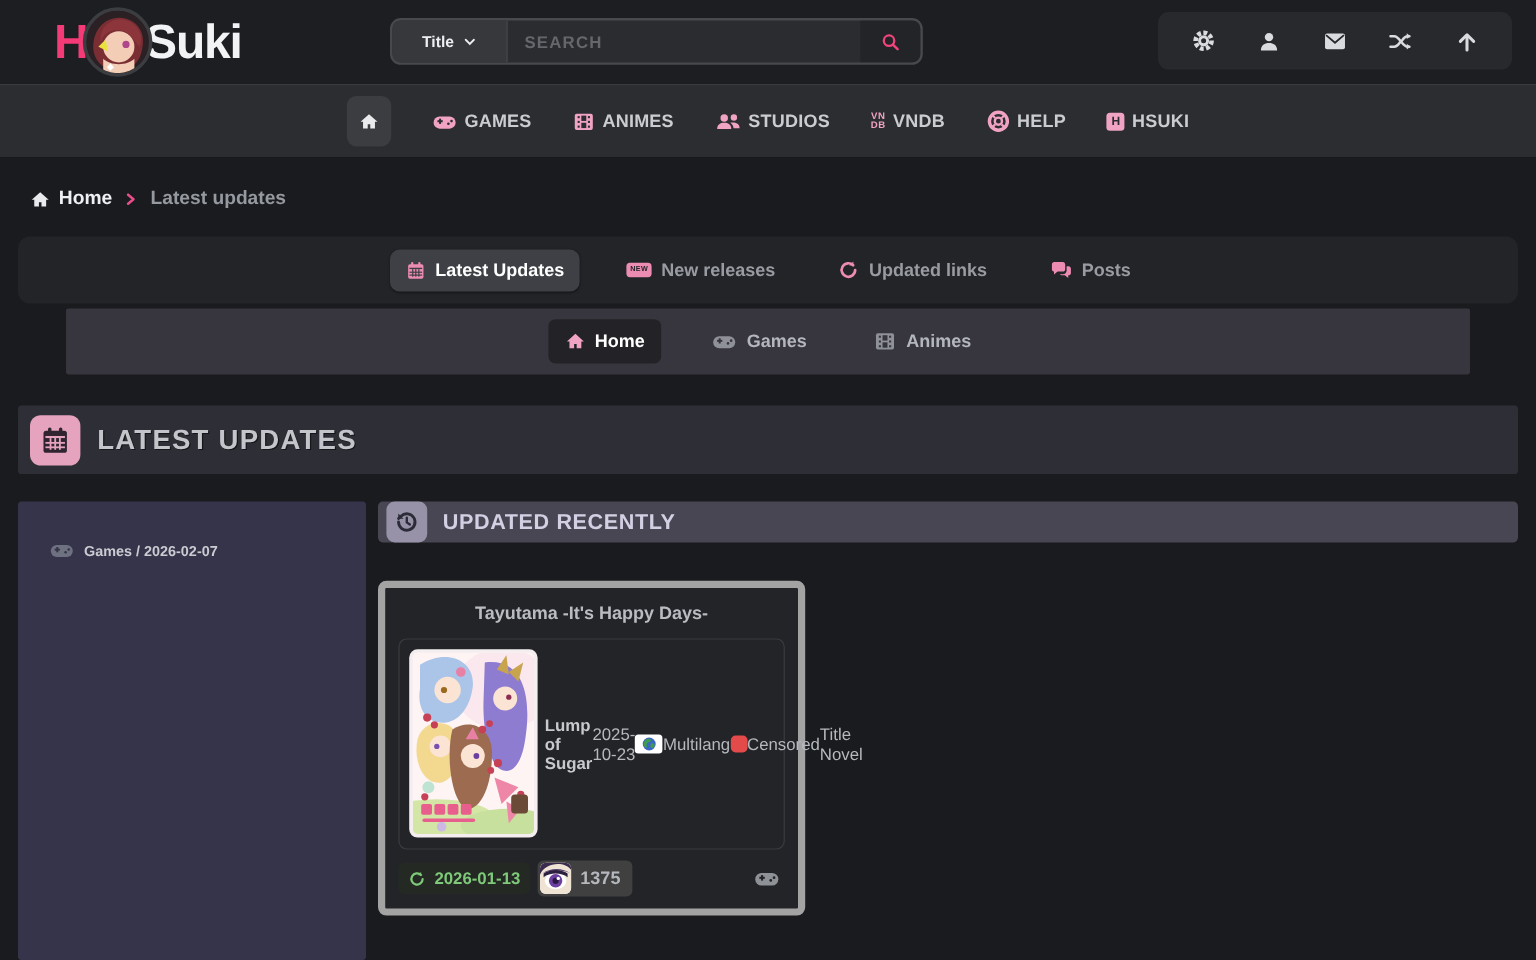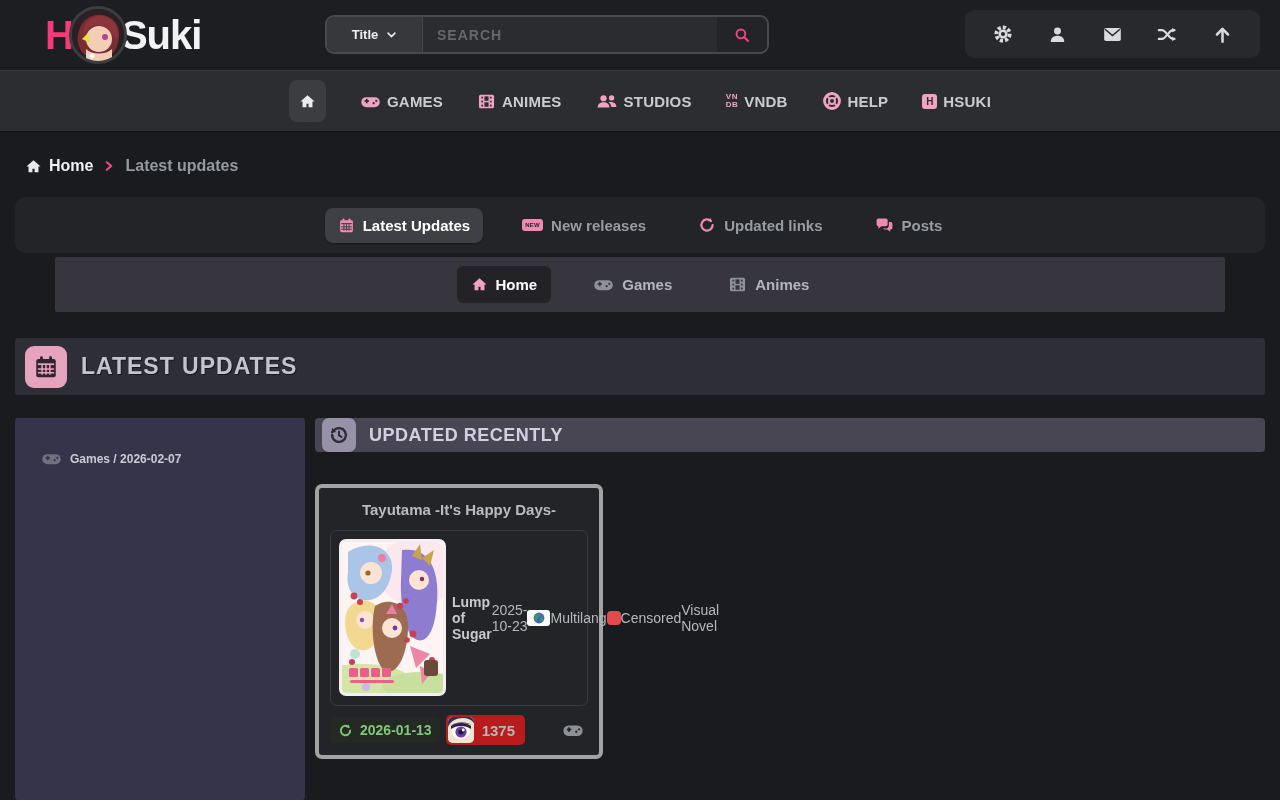--- a/index.html
+++ b/index.html
@@ -124,21 +124,21 @@
     display:flex; align-items:center; gap:13px; padding:0 7px;
   }
   .panel-iconbox {
     width:34px; height:34px; background:#9792a8; border-radius:7px; color:#2d2b38;
     display:flex; align-items:center; justify-content:center;
   }
   .panel-title { color:#d3d0e4; font-weight:800; font-size:18px; letter-spacing:.5px; }
 
   
   .card {
-    margin-top:32px; width:288px; background:#232428; border:4px solid #a3a3a3; border-radius:7px;
+    margin-top:32px; width:356px; background:#232428; border:6px solid #a3a3a3; border-radius:7px;
     padding:11px 11px 10px 11px;
   }
   .card-title { text-align:center; color:#b9bcc1; font-weight:800; font-size:15px; padding:2px 0 12px 0; cursor:pointer; }
   .card-body {
     border:1px solid #3a3b3f; border-radius:7px; padding:8px; display:flex; gap:6px; height:176px;
   }
   .cover { width:107px; height:157px; border:3px solid #f4eef0; border-radius:7px; overflow:hidden; background:#fdf6f7; flex:none; cursor:pointer; }
   .details {
     flex:1; display:flex; flex-direction:row; align-items:center; justify-content:space-evenly;
     font-size:14px; color:#b5b8bd;
@@ -146,21 +146,21 @@
   .maker { font-weight:800; color:#c6c9cd; cursor:pointer; }
   .drow { display:flex; align-items:center; gap:0; }
   .flag { width:23px; height:16px; background:#ffffff; border-radius:3px; display:flex; align-items:center; justify-content:center; }
   .censor-sq { width:14px; height:14px; border-radius:4px; background:#e34b4b; }
   .card-footer { margin-top:9px; display:flex; align-items:center; gap:6px; }
   .badge-update {
     display:flex; align-items:center; gap:7px; background:#242a23; border-radius:5px;
     padding:5px 8px; color:#7fc97a; font-weight:800; font-size:14px;
   }
   .badge-views {
-    display:flex; align-items:center; gap:8px; background:#b91c1c; border-radius:5px;
+    display:flex; align-items:center; gap:8px; background:#404040; border-radius:5px;
     padding:2px 10px 2px 2px; color:#b4b7bb; font-weight:700; font-size:15px; height:30px;
   }
   .mini-avatar { width:26px; height:26px; border-radius:5px; overflow:hidden; background:#efe6d8; }
   .footer-spacer { flex:1; }
   .footer-gamepad { color:#8e9196; margin-right:4px; }
 
   .next-strip {
     margin-top:42px; height:14px; background:#47323f; border-radius:7px 7px 0 0;
   }
 </style>
@@ -489,21 +489,21 @@
                   <path d="M2 4 C3 2 5 1.2 7 2 C8 2.6 7.4 4 6 4.4 C4.6 4.8 3.4 6 4 7.4 C4.6 8.8 3.4 9.6 2.4 8.6 C1.2 7.4 1.2 5.4 2 4 Z" fill="#3f9e4d"></path>
                   <path d="M8.4 5.4 C9.8 5.2 10.8 6 10.4 7.4 C10 8.8 8.6 9.8 7.6 9.2 C6.6 8.4 7 5.6 8.4 5.4 Z" fill="#3f9e4d"></path>
                 </svg>
             </span>
             <span>Multilang</span>
           </span>
           <span class="drow">
             <span class="censor-sq"></span>
             <span>Censored</span>
           </span>
-          <span>Visual Novel</span>
+          <span>Title Novel</span>
         </div>
       </div>
 
       <div class="card-footer">
         <span class="badge-update">
           <svg class="icon" width="15" height="15" viewBox="0 0 24 24" fill="none" stroke="currentColor" stroke-width="3" stroke-linecap="round">
               <path d="M19.5 12a7.5 7.5 0 1 1-2.2-5.3"></path>
               <path d="M17.5 2.5v4.6h-4.6" fill="currentColor" stroke="none"></path>
             </svg>
           <span>2026-01-13</span>

